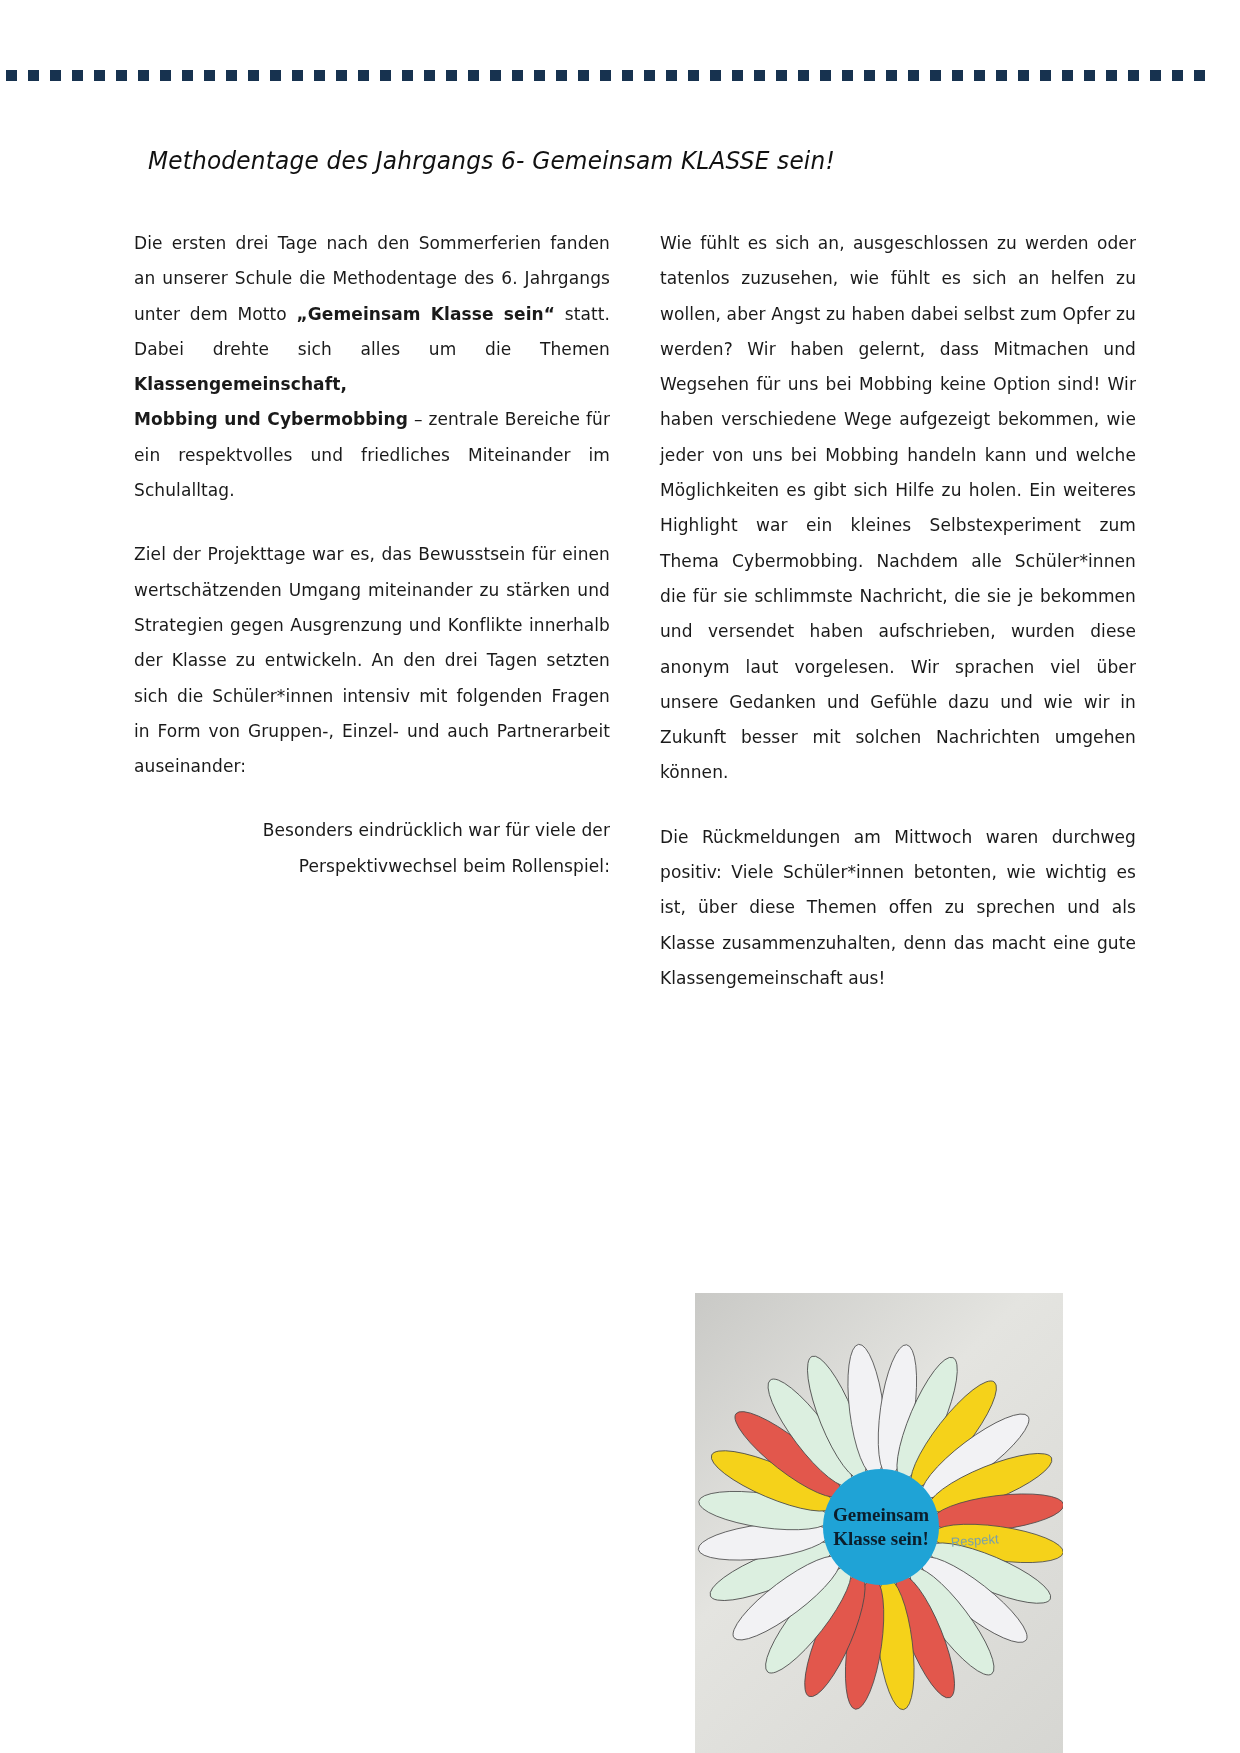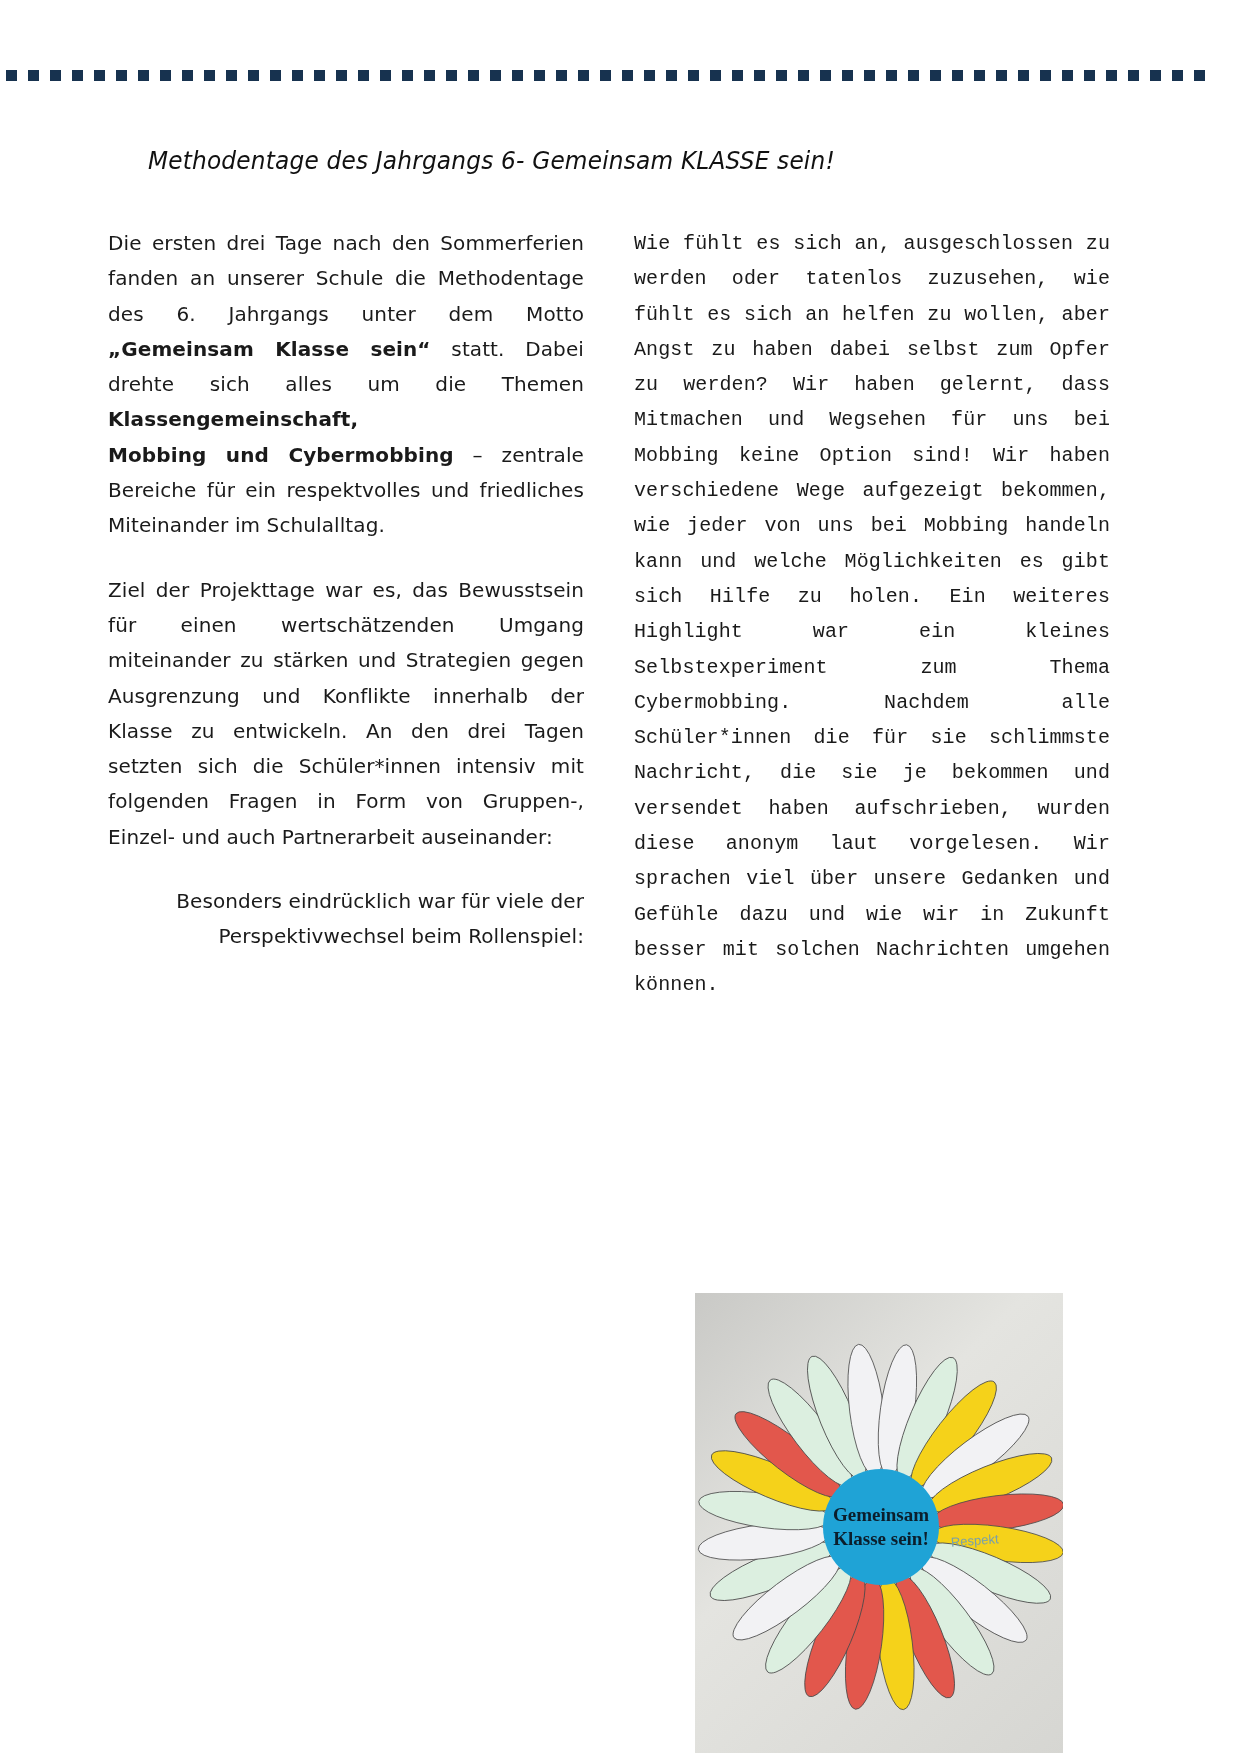--- a/index.html
+++ b/index.html
@@ -14,24 +14,24 @@
   }
   .dots span { flex: 0 0 11px; height: 11px; background: #17324f; display: block; }
   .title {
     position: absolute; left: 148px; top: 146px;
     font-family: "DejaVu Sans", sans-serif; font-size: 25px; font-style: italic;
     letter-spacing: 0.2px; color: #111; white-space: nowrap;
     transform: scaleX(0.93); transform-origin: left center;
   }
   .col {
     position: absolute; top: 226px; width: 476px;
-    font-size: 20px; line-height: 35.3px; text-align: justify; letter-spacing: 0.1px;
+    font-size: 17px; line-height: 35.3px; text-align: justify; letter-spacing: 0.1px; margin-left: 26px;
   }
   .col.left { left: 108px; }
-  .col.right { left: 634px; font-family: Liberation Mono, monospace; }
+  .col.right { left: 634px; }
   .col p { margin: 0 0 29px 0; }
   .col b { font-weight: bold; }
   .col ul { margin: 0 0 29px 0; padding: 0 0 0 75px; list-style: none; }
   .col li { position: relative; }
   .col li::before {
     content: ""; position: absolute; left: -37px; top: 15px;
     width: 7px; height: 7px; border-radius: 50%; background: #1a1a1a;
   }
   .photo {
     position: absolute; left: 695px; top: 1293px; width: 368px; height: 466px;
@@ -104,20 +104,21 @@
 <h1 class="title" style="margin:0;font-weight:normal;">Methodentage des Jahrgangs 6- Gemeinsam KLASSE sein!</h1>
 
 <div class="col left">
   <p><span>Die ersten drei Tage nach den Sommerferien fanden an unserer Schule die Methodentage des 6. Jahrgangs unter dem Motto </span><b>„Gemeinsam Klasse sein“</b><span> statt. Dabei drehte sich alles um die Themen </span><b>Klassengemeinschaft,</b><br><b>Mobbing und Cybermobbing</b><span> – zentrale Bereiche für ein respektvolles und friedliches Miteinander im Schulalltag.</span></p>
   <p>Ziel der Projekttage war es, das Bewusstsein für einen wertschätzenden Umgang miteinander zu stärken und Strategien gegen Ausgrenzung und Konflikte innerhalb der Klasse zu entwickeln. An den drei Tagen setzten sich die Schüler*innen intensiv mit folgenden Fragen in Form von Gruppen-, Einzel- und auch Partnerarbeit auseinander:</p>
   <p style="text-align:right">Besonders eindrücklich war für viele der Perspektivwechsel beim Rollenspiel:</p>
 </div>
 
 <div class="col right">
   <p>Wie fühlt es sich an, ausgeschlossen zu werden oder tatenlos zuzusehen, wie fühlt es sich an helfen zu wollen, aber Angst zu haben dabei selbst zum Opfer zu werden? Wir haben gelernt, dass Mitmachen und Wegsehen für uns bei Mobbing keine Option sind! Wir haben verschiedene Wege aufgezeigt bekommen, wie jeder von uns bei Mobbing handeln kann und welche Möglichkeiten es gibt sich Hilfe zu holen. Ein weiteres Highlight war ein kleines Selbstexperiment zum Thema Cybermobbing. Nachdem alle Schüler*innen die für sie schlimmste Nachricht, die sie je bekommen und versendet haben aufschrieben, wurden diese anonym laut vorgelesen. Wir sprachen viel über unsere Gedanken und Gefühle dazu und wie wir in Zukunft besser mit solchen Nachrichten umgehen können.</p>
+  <p>Die Rückmeldungen am Mittwoch waren durchweg positiv: Viele Schüler*innen betonten, wie wichtig es ist, über diese Themen offen zu sprechen und als Klasse zusammenzuhalten, denn das macht eine gute Klassengemeinschaft aus!</p>
 </div>
 
 <div class="photo">
   <svg viewBox="0 0 368 378">
     <g id="petals">
         <ellipse cx="186" cy="72" rx="17" ry="66" fill="#dcefe0" stroke="#4a4a4a" stroke-width="0.8" transform="rotate(-112 186 190)"></ellipse>
         <ellipse cx="186" cy="72" rx="17" ry="66" fill="#f2f2f4" stroke="#4a4a4a" stroke-width="0.8" transform="rotate(-97 186 190)"></ellipse>
         <ellipse cx="186" cy="72" rx="17" ry="66" fill="#dcefe0" stroke="#4a4a4a" stroke-width="0.8" transform="rotate(-82 186 190)"></ellipse>
         <ellipse cx="186" cy="72" rx="17" ry="66" fill="#f5d21a" stroke="#4a4a4a" stroke-width="0.8" transform="rotate(-67 186 190)"></ellipse>
         <ellipse cx="186" cy="72" rx="17" ry="66" fill="#e2574c" stroke="#4a4a4a" stroke-width="0.8" transform="rotate(-52 186 190)"></ellipse>

